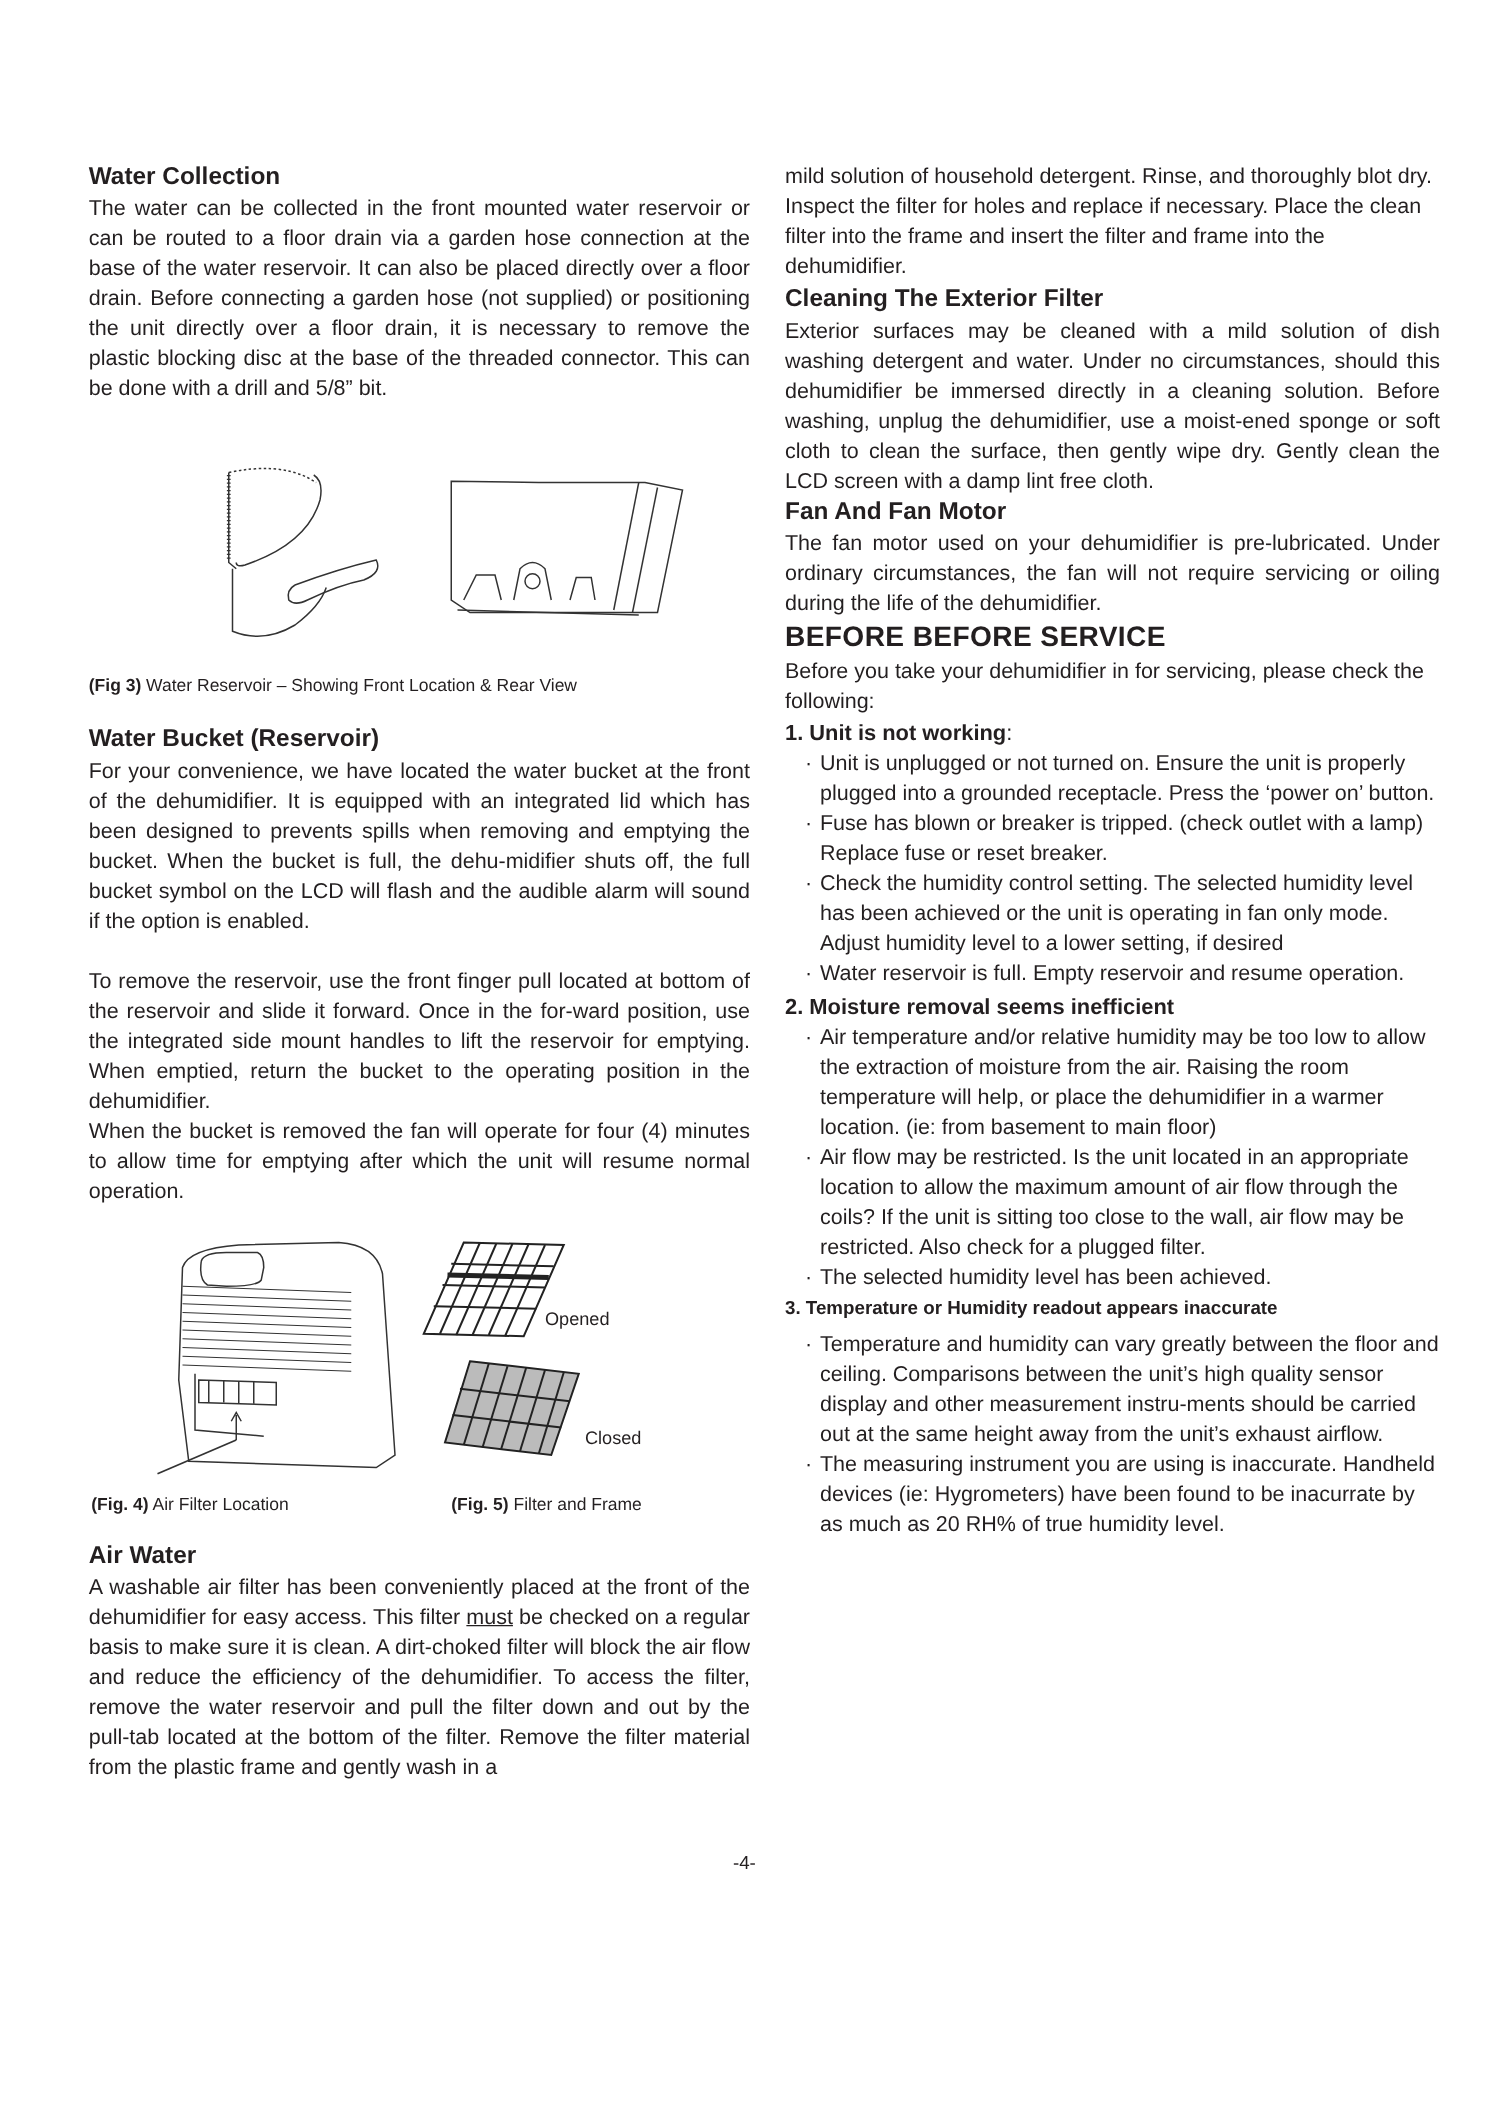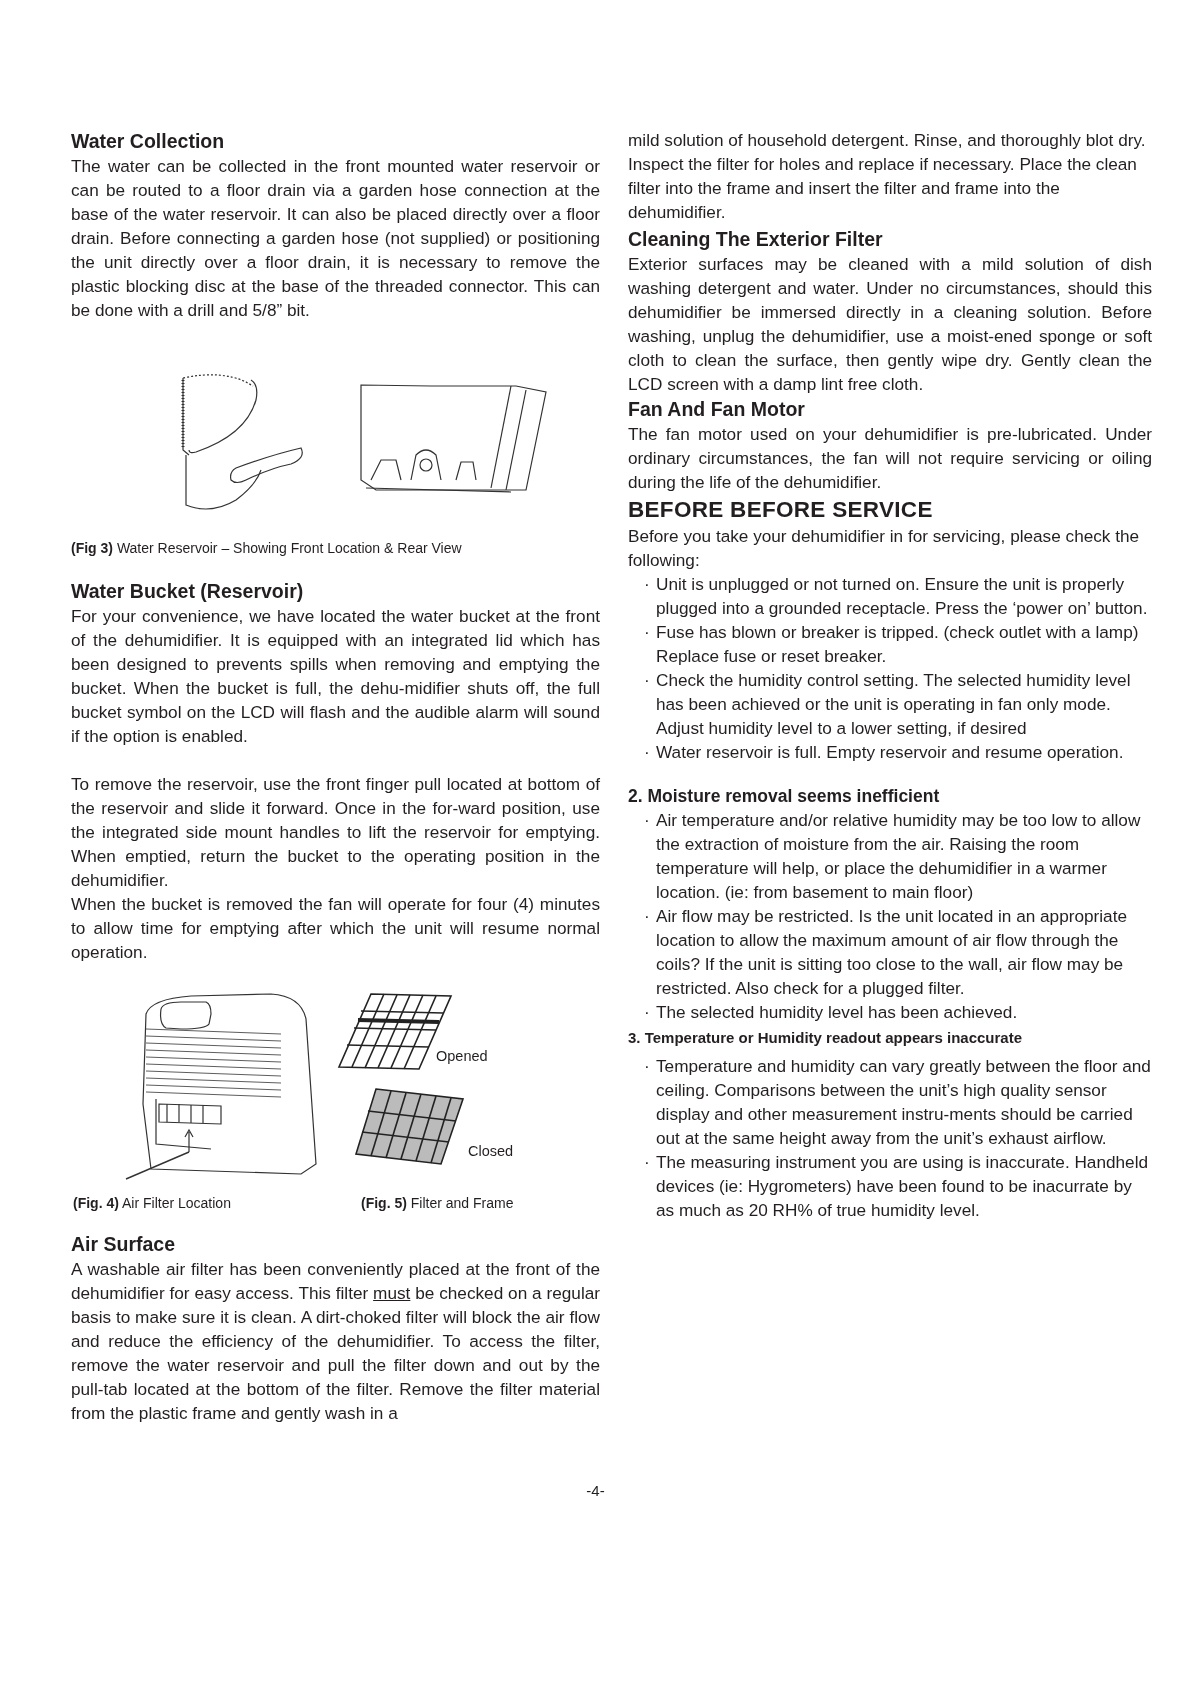--- a/index.html
+++ b/index.html
@@ -112,42 +112,43 @@
       </g>
     </svg>
     <span class="cap" style="position:absolute; left:365px; top:70px; font-size:14.5px;">Opened</span>
     <span class="cap" style="position:absolute; left:397px; top:165px; font-size:14.5px;">Closed</span>
   </div>
   <div style="position:relative; height:22px; margin-top:2px;">
     <p class="cap" style="position:absolute; left:2px; top:0;"><b>(Fig. 4)</b><span> Air Filter Location</span></p>
     <p class="cap" style="position:absolute; left:290px; top:0;"><b>(Fig. 5)</b><span> Filter and Frame</span></p>
   </div>
 
-  <h2 style="margin-top:18px;">Air Surface</h2>
+  <h2 style="margin-top:18px;">Air Water</h2>
   <p class="just"><span>A washable air filter has been conveniently placed at the front of the dehumidifier for easy access.  This filter </span><span class="u">must</span><span> be checked on a regular basis to make sure it is clean.  A dirt-choked filter will block the air flow and reduce the efficiency of the dehumidifier.  To access the filter, remove the water reservoir and pull the filter down and out by the pull-tab located at the bottom of the filter.  Remove the filter material from the plastic frame and gently wash in a</span></p>
 </div>
 
 <div class="col right">
   <p>mild solution of household detergent.  Rinse, and thoroughly blot dry.  Inspect the filter for holes and replace if necessary. Place the clean filter into the frame and insert the filter and frame into the dehumidifier.</p>
   <h2 style="margin-top:2px;">Cleaning The Exterior Filter</h2>
   <p class="just">Exterior surfaces may be cleaned with a mild solution of dish washing detergent and water.   Under no circumstances, should this dehumidifier be immersed directly in a cleaning solution.  Before washing, unplug the dehumidifier, use a moist-ened sponge or soft cloth to clean the surface, then gently wipe dry. Gently clean the LCD screen with a damp lint free cloth.</p>
   <h2 style="margin-top:0;">Fan And Fan Motor</h2>
   <p class="just">The fan motor used on your dehumidifier is pre-lubricated. Under ordinary circumstances, the fan will not require servicing or oiling during the life of the dehumidifier.</p>
   <h1>BEFORE BEFORE SERVICE</h1>
   <p>Before you take your dehumidifier in for servicing, please check the following:</p>
 
   <div>
+    <div class="num"><span>1.  Unit is not working</span><span style="font-weight:normal">:</span></div>
     <ul>
       <li>Unit is unplugged or not turned on.  Ensure the unit is properly plugged into a grounded receptacle. Press the ‘power on’ button.</li>
       <li>Fuse has blown or breaker is tripped. (check outlet with a lamp) Replace fuse or reset breaker.</li>
       <li>Check the humidity control setting. The selected humidity level has been achieved or the unit is operating in fan only mode.  Adjust humidity level to a lower setting, if desired</li>
       <li>Water reservoir is full.  Empty reservoir and resume operation.</li>
     </ul>
   </div>
-  <div style="margin-top:20px;">
+  <div style="margin-top:3px;">
     <div class="num">2.  Moisture removal seems inefficient</div>
     <ul>
       <li>Air temperature and/or relative humidity may be too low to allow the extraction of moisture from the air. Raising the room temperature will help, or place the dehumidifier in a warmer location. (ie: from basement to main floor)</li>
       <li>Air flow may be restricted. Is the unit located in an appropriate location to allow the maximum amount of air flow through the coils?  If the unit is sitting too close to the wall, air flow may be restricted.   Also check for a plugged filter.</li>
       <li>The selected humidity level has been achieved.</li>
     </ul>
   </div>
   <div style="margin-top:2px;">
     <div class="num small">3.  Temperature or Humidity readout appears inaccurate</div>
     <ul style="margin-top:4px;">

